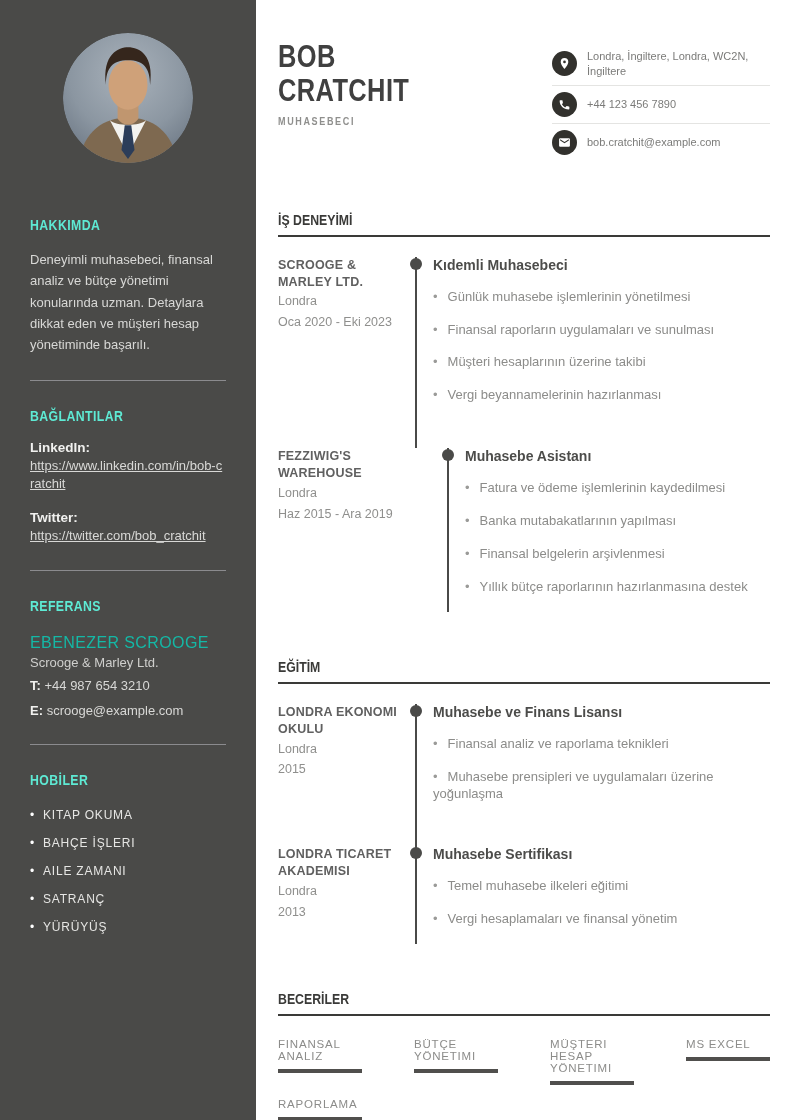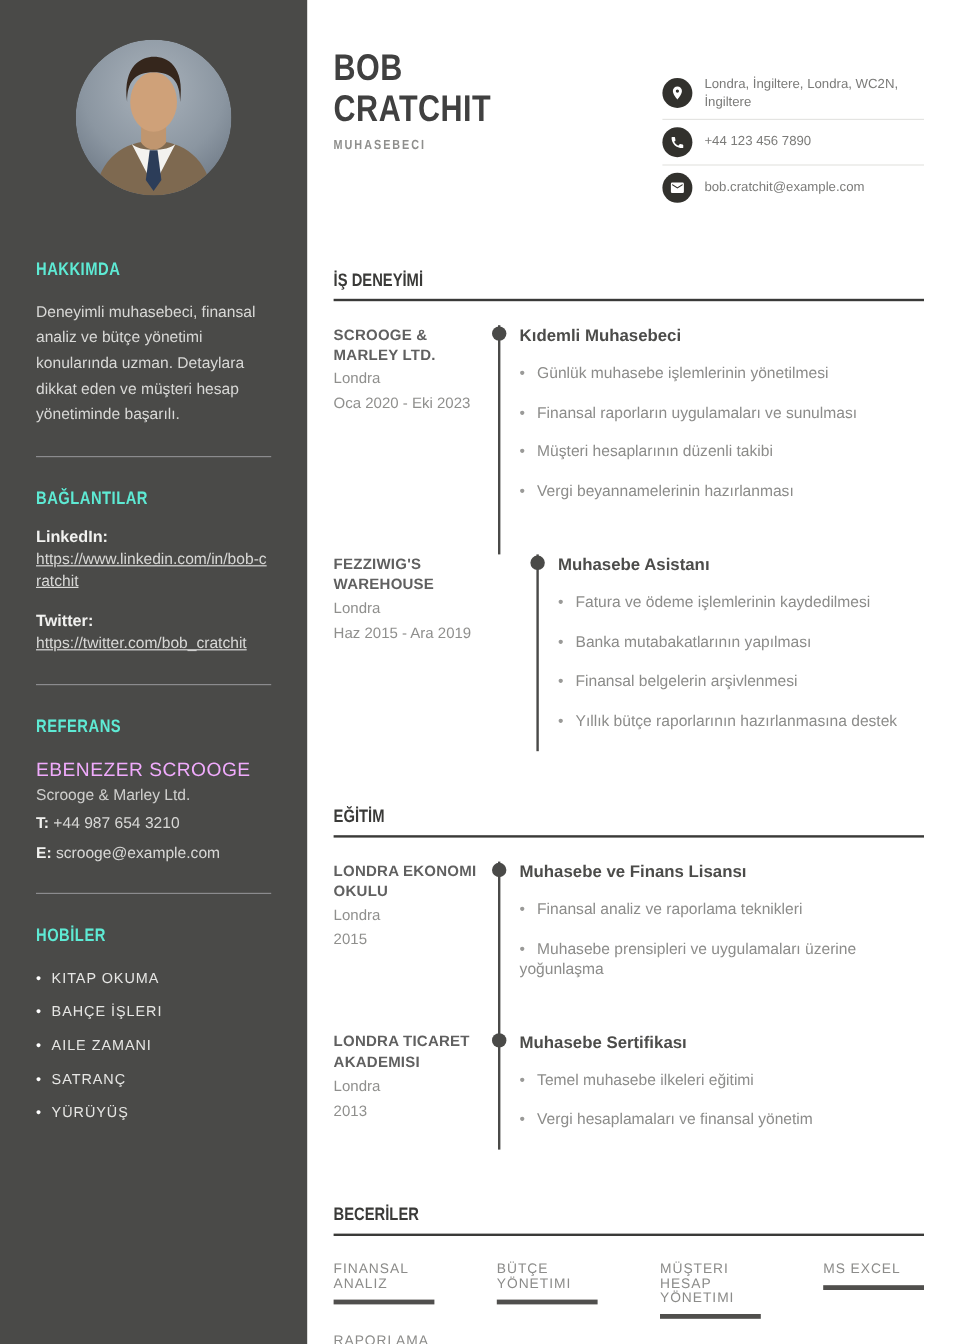--- a/index.html
+++ b/index.html
@@ -17,36 +17,36 @@
 
   .side-about { margin-top:53px; }
   .side-about p { font-size:13px; line-height:1.64; color:#d8d8d6; }
 
   .side-divider { border:none; border-top:1px solid #8b8b8e; margin:24px 0 26px; }
 
   .link-group { margin-bottom:16px; }
   .link-label { font-size:13.5px; font-weight:bold; color:#f1f1ef; margin-bottom:2px; }
   .link-url { font-size:13px; color:#d8d8d6; text-decoration:underline; word-break:break-all; line-height:1.45; cursor:pointer; display:block; }
 
-  .ref-name { font-size:16px; color:#f0abfc; letter-spacing:.4px; margin-top:20px; }
+  .ref-name { font-size:16px; color:#14b8a6; letter-spacing:.4px; margin-top:20px; }
   .ref-company { font-size:13px; color:#cfcfcd; margin-top:3px; }
   .ref-line { font-size:13px; color:#d8d8d6; margin-top:8px; line-height:1.3; }
   .ref-line b { color:#f1f1ef; }
 
   .hobby-list { list-style:none; margin-top:20px; }
   .hobby-list li { font-size:12px; letter-spacing:.8px; color:#e6e6e4; margin-bottom:14px; }
   .hobby-list li::before { content:"•"; margin-right:8px; color:#ffffff; }
 
   
   .main { flex:1; padding:40px 24px 0 22px; }
   .header-row { display:flex; justify-content:space-between; align-items:flex-start; }
   .name { font-size:31px; line-height:34px; font-weight:bold; color:#404040; letter-spacing:.5px; }
   .job-sub { font-size:11px; font-weight:bold; letter-spacing:2px; color:#8f8f8d; margin-top:7px; }
 
-  .contact { width:218px; margin-top:17px; }
+  .contact { width:218px; margin-top:3px; }
   .contact-row { display:flex; align-items:center; padding:6px 0; border-bottom:1px solid #e4e4e2; }
   .contact-row:last-child { border-bottom:none; }
   .c-icon { width:25px; height:25px; border-radius:50%; background:#32312d; flex-shrink:0;
             display:flex; align-items:center; justify-content:center; margin-right:10px; }
   .c-icon svg { width:13px; height:13px; }
   .c-text { font-size:11px; color:#7b7b79; line-height:1.35; }
 
   .section { margin-top:46px; }
   .section-first { margin-top:50px; }
   .section-heading { font-size:15px; font-weight:bold; color:#3a3a38; padding-bottom:7px; border-bottom:2px solid #3a3a38; }
@@ -207,21 +207,21 @@
           <div class="company">SCROOGE &amp; MARLEY LTD.</div>
           <div class="meta">Londra</div>
           <div class="meta">Oca 2020 - Eki 2023</div>
         </div>
         <div class="titem-right">
           <span class="dot"></span>
           <div class="jtitle">Kıdemli Muhasebeci</div>
           <ul class="bullets">
             <li>Günlük muhasebe işlemlerinin yönetilmesi</li>
             <li>Finansal raporların uygulamaları ve sunulması</li>
-            <li>Müşteri hesaplarının düzenli takibi</li>
+            <li>Müşteri hesaplarının üzerine takibi</li>
             <li>Vergi beyannamelerinin hazırlanması</li>
           </ul>
         </div>
       </div>
 
       <div class="titem last" style="margin-top:0;gap:32px;">
         <div class="titem-left">
           <div class="company">FEZZIWIG'S WAREHOUSE</div>
           <div class="meta">Londra</div>
           <div class="meta">Haz 2015 - Ara 2019</div>

